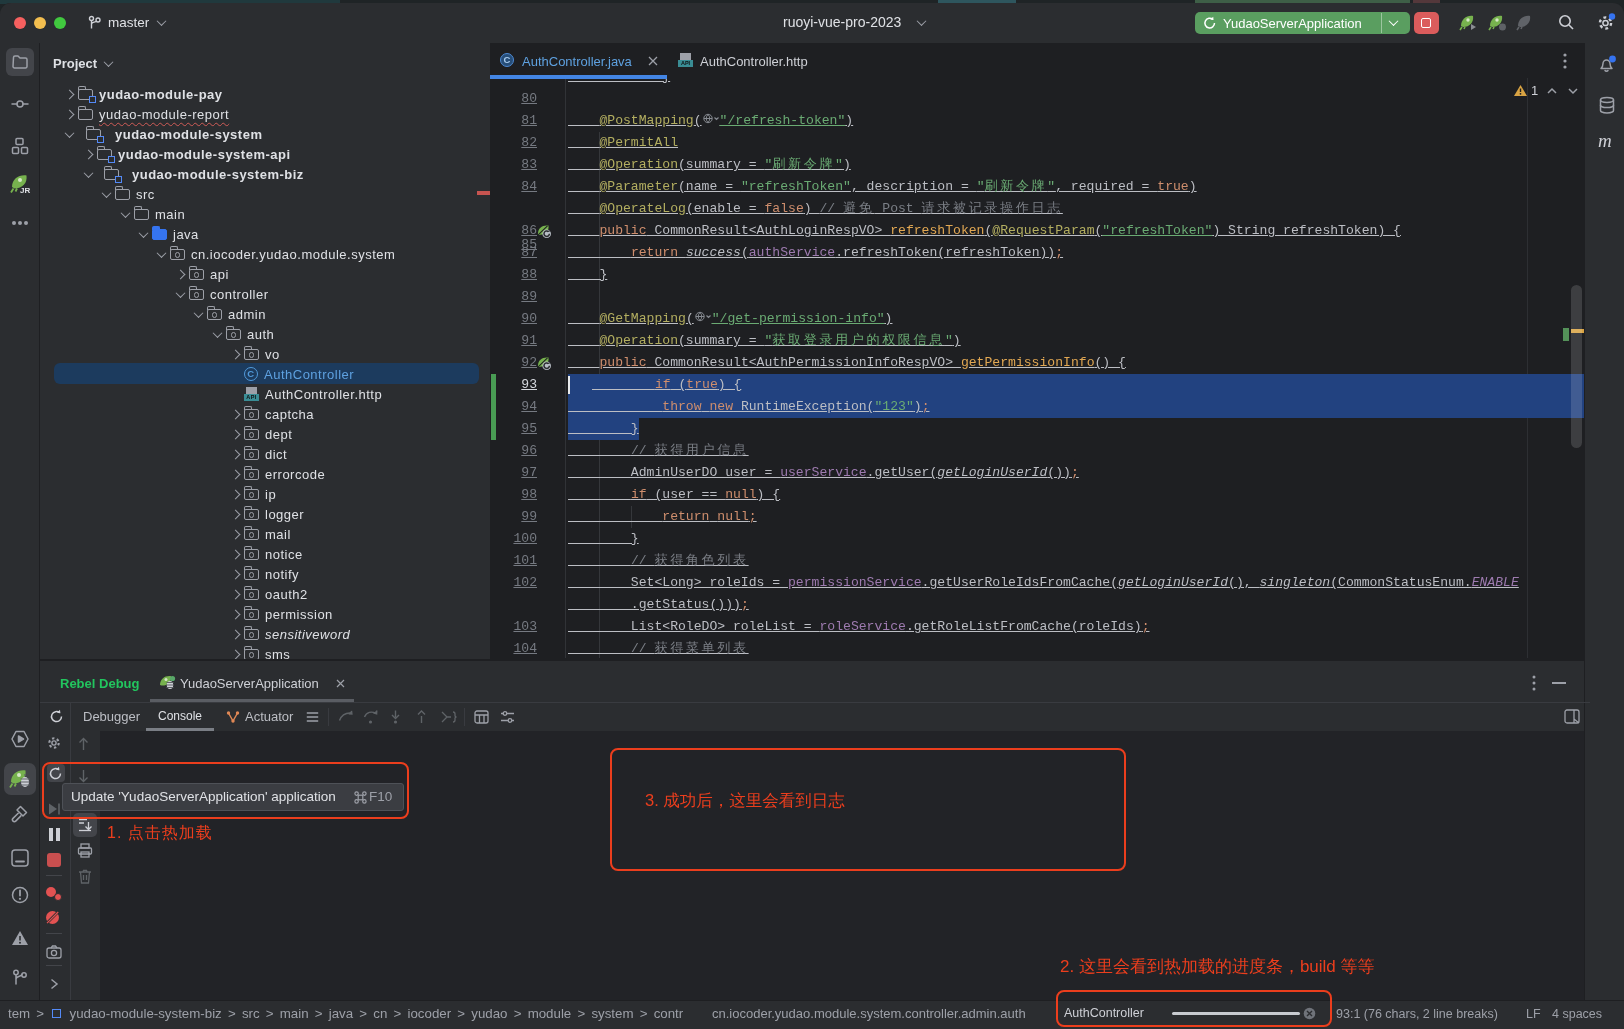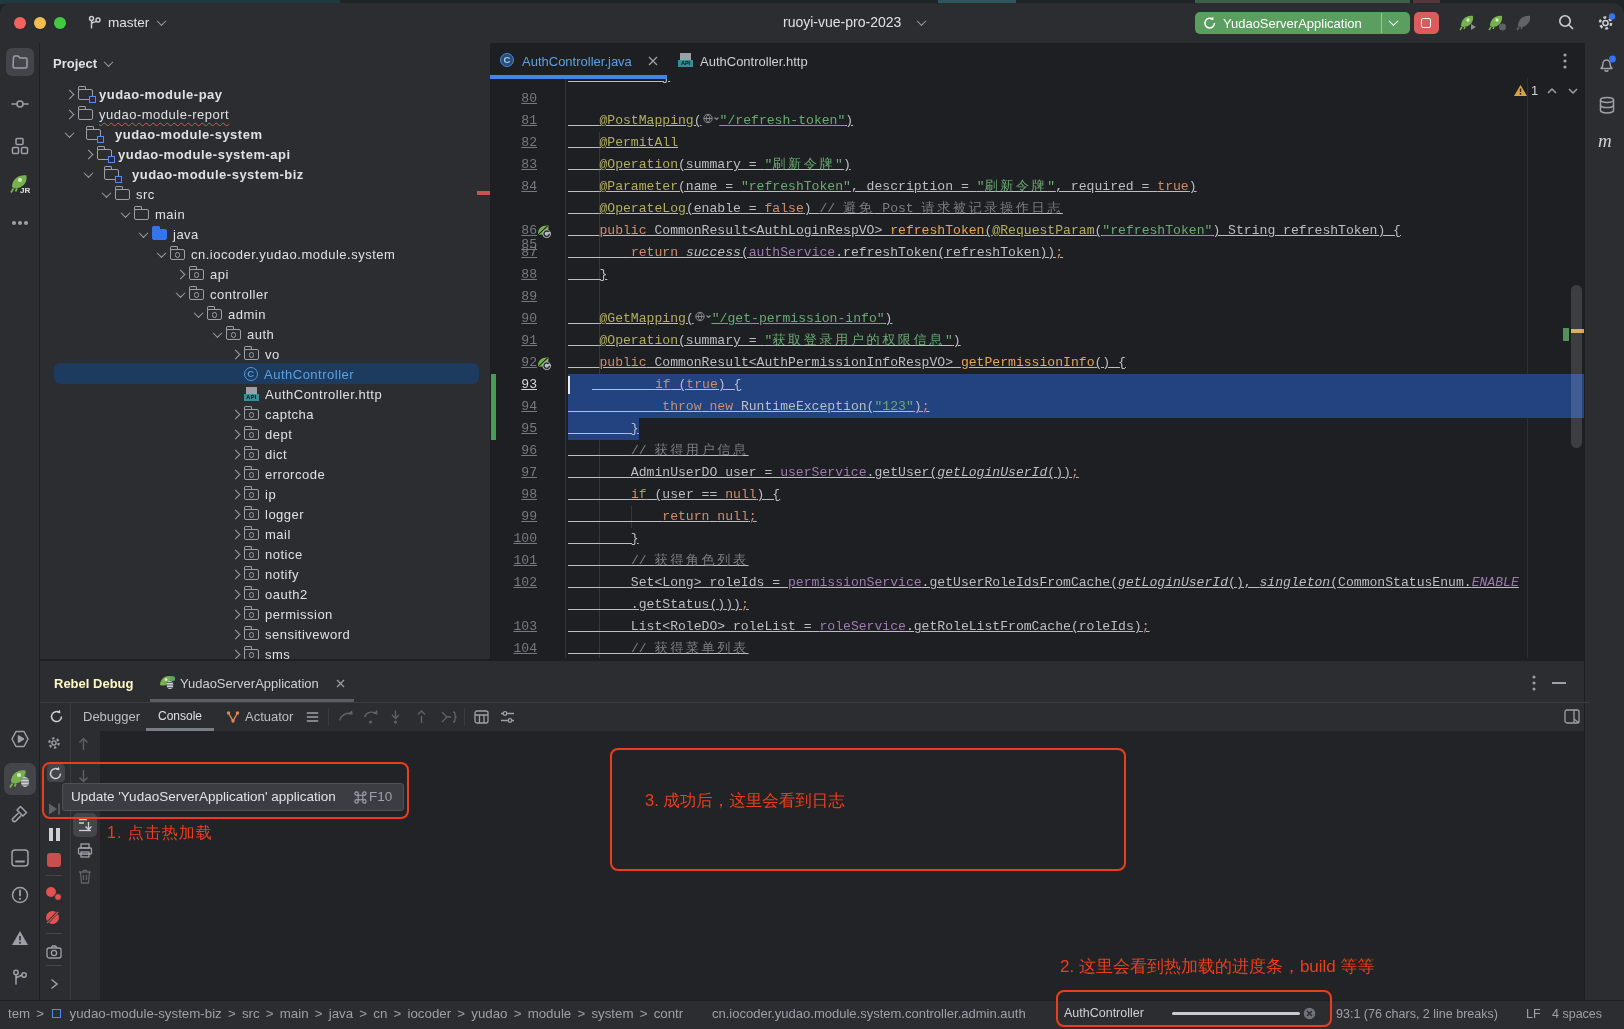--- a/index.html
+++ b/index.html
@@ -239,21 +239,21 @@
   <div class="tr" style="left:226px;top:424px;"><span class="aw"><i class="cvr"></i></span><span class="ic fold pkg"></span><span>dept</span></div>
   <div class="tr" style="left:226px;top:444px;"><span class="aw"><i class="cvr"></i></span><span class="ic fold pkg"></span><span>dict</span></div>
   <div class="tr" style="left:226px;top:464px;"><span class="aw"><i class="cvr"></i></span><span class="ic fold pkg"></span><span>errorcode</span></div>
   <div class="tr" style="left:226px;top:484px;"><span class="aw"><i class="cvr"></i></span><span class="ic fold pkg"></span><span>ip</span></div>
   <div class="tr" style="left:226px;top:504px;"><span class="aw"><i class="cvr"></i></span><span class="ic fold pkg"></span><span>logger</span></div>
   <div class="tr" style="left:226px;top:524px;"><span class="aw"><i class="cvr"></i></span><span class="ic fold pkg"></span><span>mail</span></div>
   <div class="tr" style="left:226px;top:544px;"><span class="aw"><i class="cvr"></i></span><span class="ic fold pkg"></span><span>notice</span></div>
   <div class="tr" style="left:226px;top:564px;"><span class="aw"><i class="cvr"></i></span><span class="ic fold pkg"></span><span>notify</span></div>
   <div class="tr" style="left:226px;top:584px;"><span class="aw"><i class="cvr"></i></span><span class="ic fold pkg"></span><span>oauth2</span></div>
   <div class="tr" style="left:226px;top:604px;"><span class="aw"><i class="cvr"></i></span><span class="ic fold pkg"></span><span>permission</span></div>
-  <div class="tr" style="left:226px;top:624px;"><span class="aw"><i class="cvr"></i></span><span class="ic fold pkg"></span><span>sensitiveword</span></div>
+  <div class="tr" style="left:226px;top:624px;font-style:italic;"><span class="aw"><i class="cvr"></i></span><span class="ic fold pkg"></span><span>sensitiveword</span></div>
   <div class="tr" style="left:226px;top:644px;"><span class="aw"><i class="cvr"></i></span><span class="ic fold pkg"></span><span>sms</span></div>
   
   <div class="abs" style="left:477px;top:191px;width:16px;height:4px;background:#C75450;"></div>
   <div id="editor" class="abs" style="left:490px;top:43px;width:1094px;height:616px;background:#1E1F22;overflow:hidden;"></div>
   
   <div class="abs" style="left:1527px;top:78px;width:1px;height:580px;background:#2D2F33;"></div>
   <div class="abs" style="left:565px;top:78px;width:1px;height:580px;background:#313337;"></div>
   <div class="abs" style="left:599px;top:132px;width:1px;height:526px;background:#35373B;"></div>
   <div class="abs" style="left:631px;top:396px;width:1px;height:44px;background:#35373B;"></div>
   <div class="abs" style="left:631px;top:506px;width:1px;height:22px;background:#35373B;"></div>
@@ -371,21 +371,21 @@
       <path d="M2 2 l4 4 4 -4" stroke="#9DA0A8" stroke-width="1.5" fill="none"></path>
     </svg>
   
   <div class="abs" style="left:1563px;top:328px;width:6px;height:13px;background:#549159;"></div>
   <div class="abs" style="left:1571px;top:329px;width:15px;height:4px;background:#D9A343;"></div>
   <div class="abs" style="left:1571px;top:285px;width:11px;height:163px;background:rgba(255,255,255,0.14);border-radius:6px;"></div>
   <div id="rightbar" class="abs" style="left:1584px;top:43px;width:40px;height:957px;background:#2B2D30;border-left:1px solid #1E1F22;"></div>
   <div id="bottompanel" class="abs" style="left:40px;top:659px;width:1544px;height:341px;background:#2B2D30;border-top:2px solid #1E1F22;"></div>
   
   <div class="abs" style="left:100px;top:731px;width:1484px;height:269px;background:#222327;"></div>
-  <div class="abs" style="left:54px;top:676px;font-size:13px;font-weight:bold;color:#fef9c3;">Rebel Debug</div>
+  <div class="abs" style="left:60px;top:676px;font-size:13px;font-weight:bold;color:#22c55e;">Rebel Debug</div>
   <svg class="abs" style="left:158px;top:674px;" width="18" height="17" viewBox="0 0 18 17">
     <path d="M2 11 C2 5 7 1.5 13 2.2 C13.6 8 9.5 11.8 3.5 11.5 Z" fill="#77B24E"></path>
     <circle cx="8" cy="5.5" r="1.5" fill="#D6E8C8"></circle>
     <ellipse cx="12" cy="11" rx="3.2" ry="4" fill="#CED0D6"></ellipse>
     <path d="M8.5 8.5 h7 M8.5 11 h7 M8.5 13.5 h7" stroke="#5F6267" stroke-width="1"></path>
     <circle cx="14.5" cy="4.5" r="2.6" fill="#59A869"></circle>
   </svg>
   <div class="abs" style="left:180px;top:676px;font-size:13px;color:#CED0D6;">YudaoServerApplication</div>
   <svg class="abs" style="left:336px;top:679px;" width="9" height="9" viewBox="0 0 9 9">
       <path d="M1 1 l7 7 M8 1 l-7 7" stroke="#9DA0A8" stroke-width="1.2"></path>

